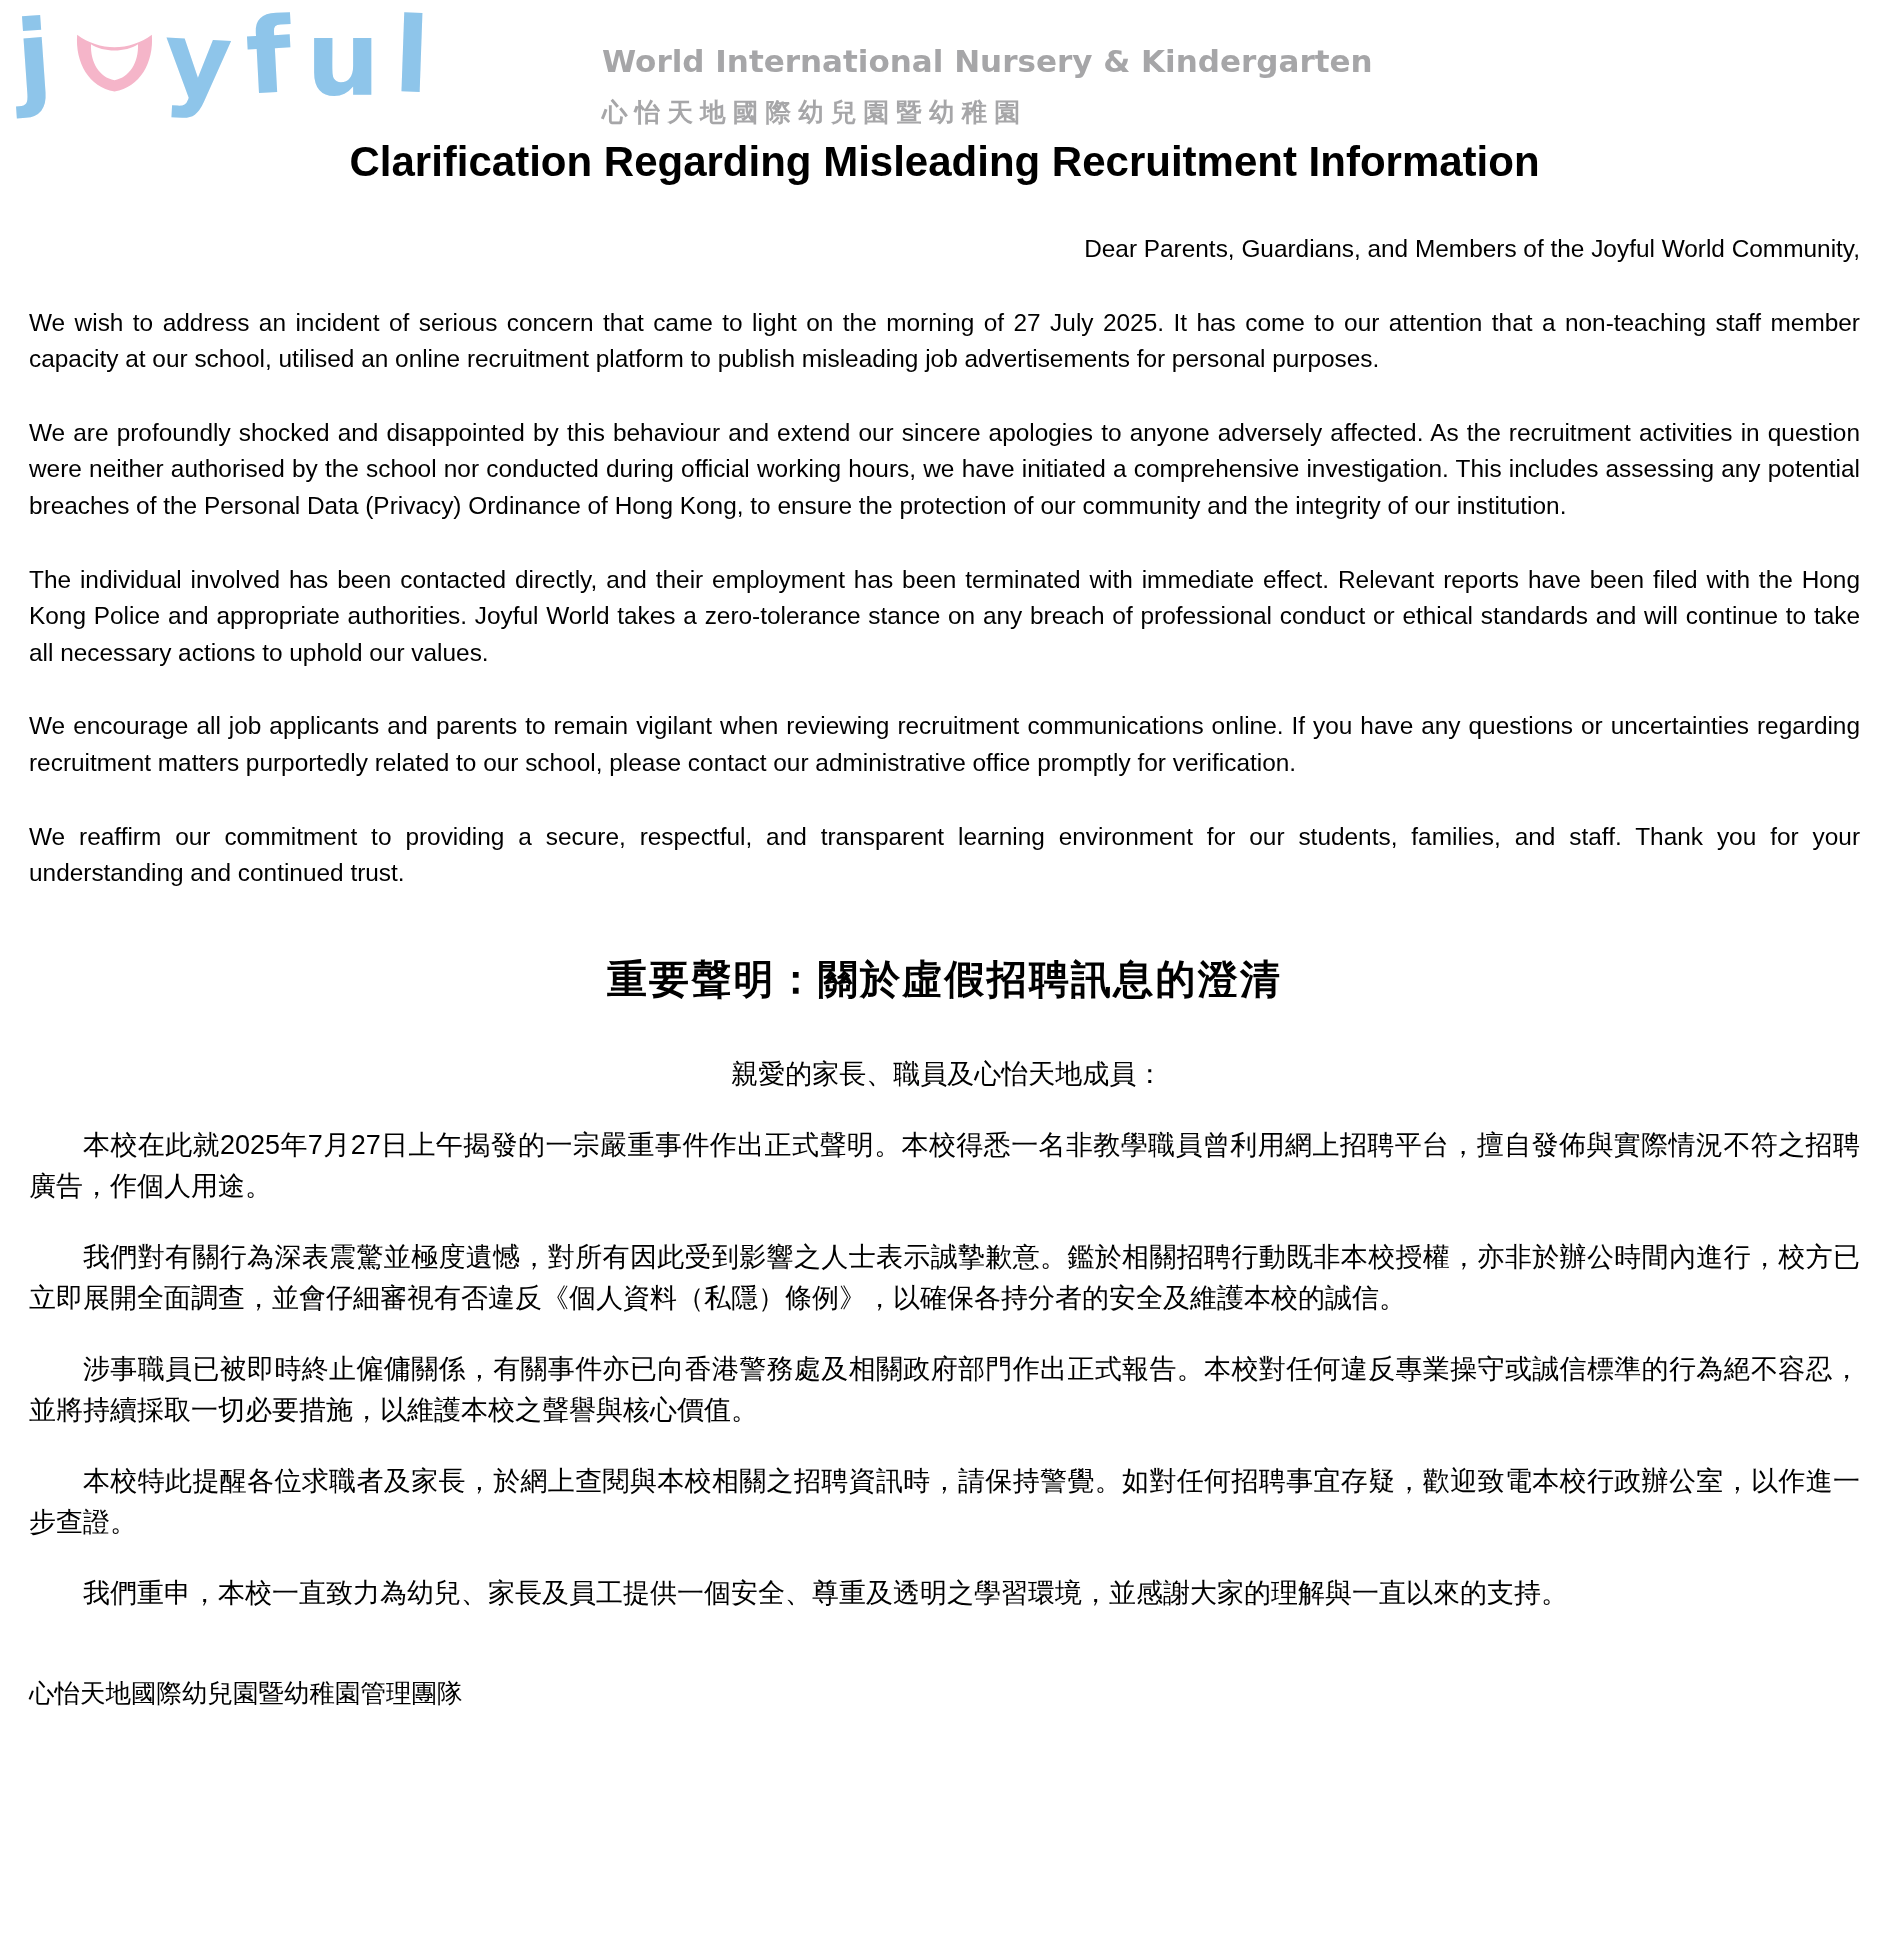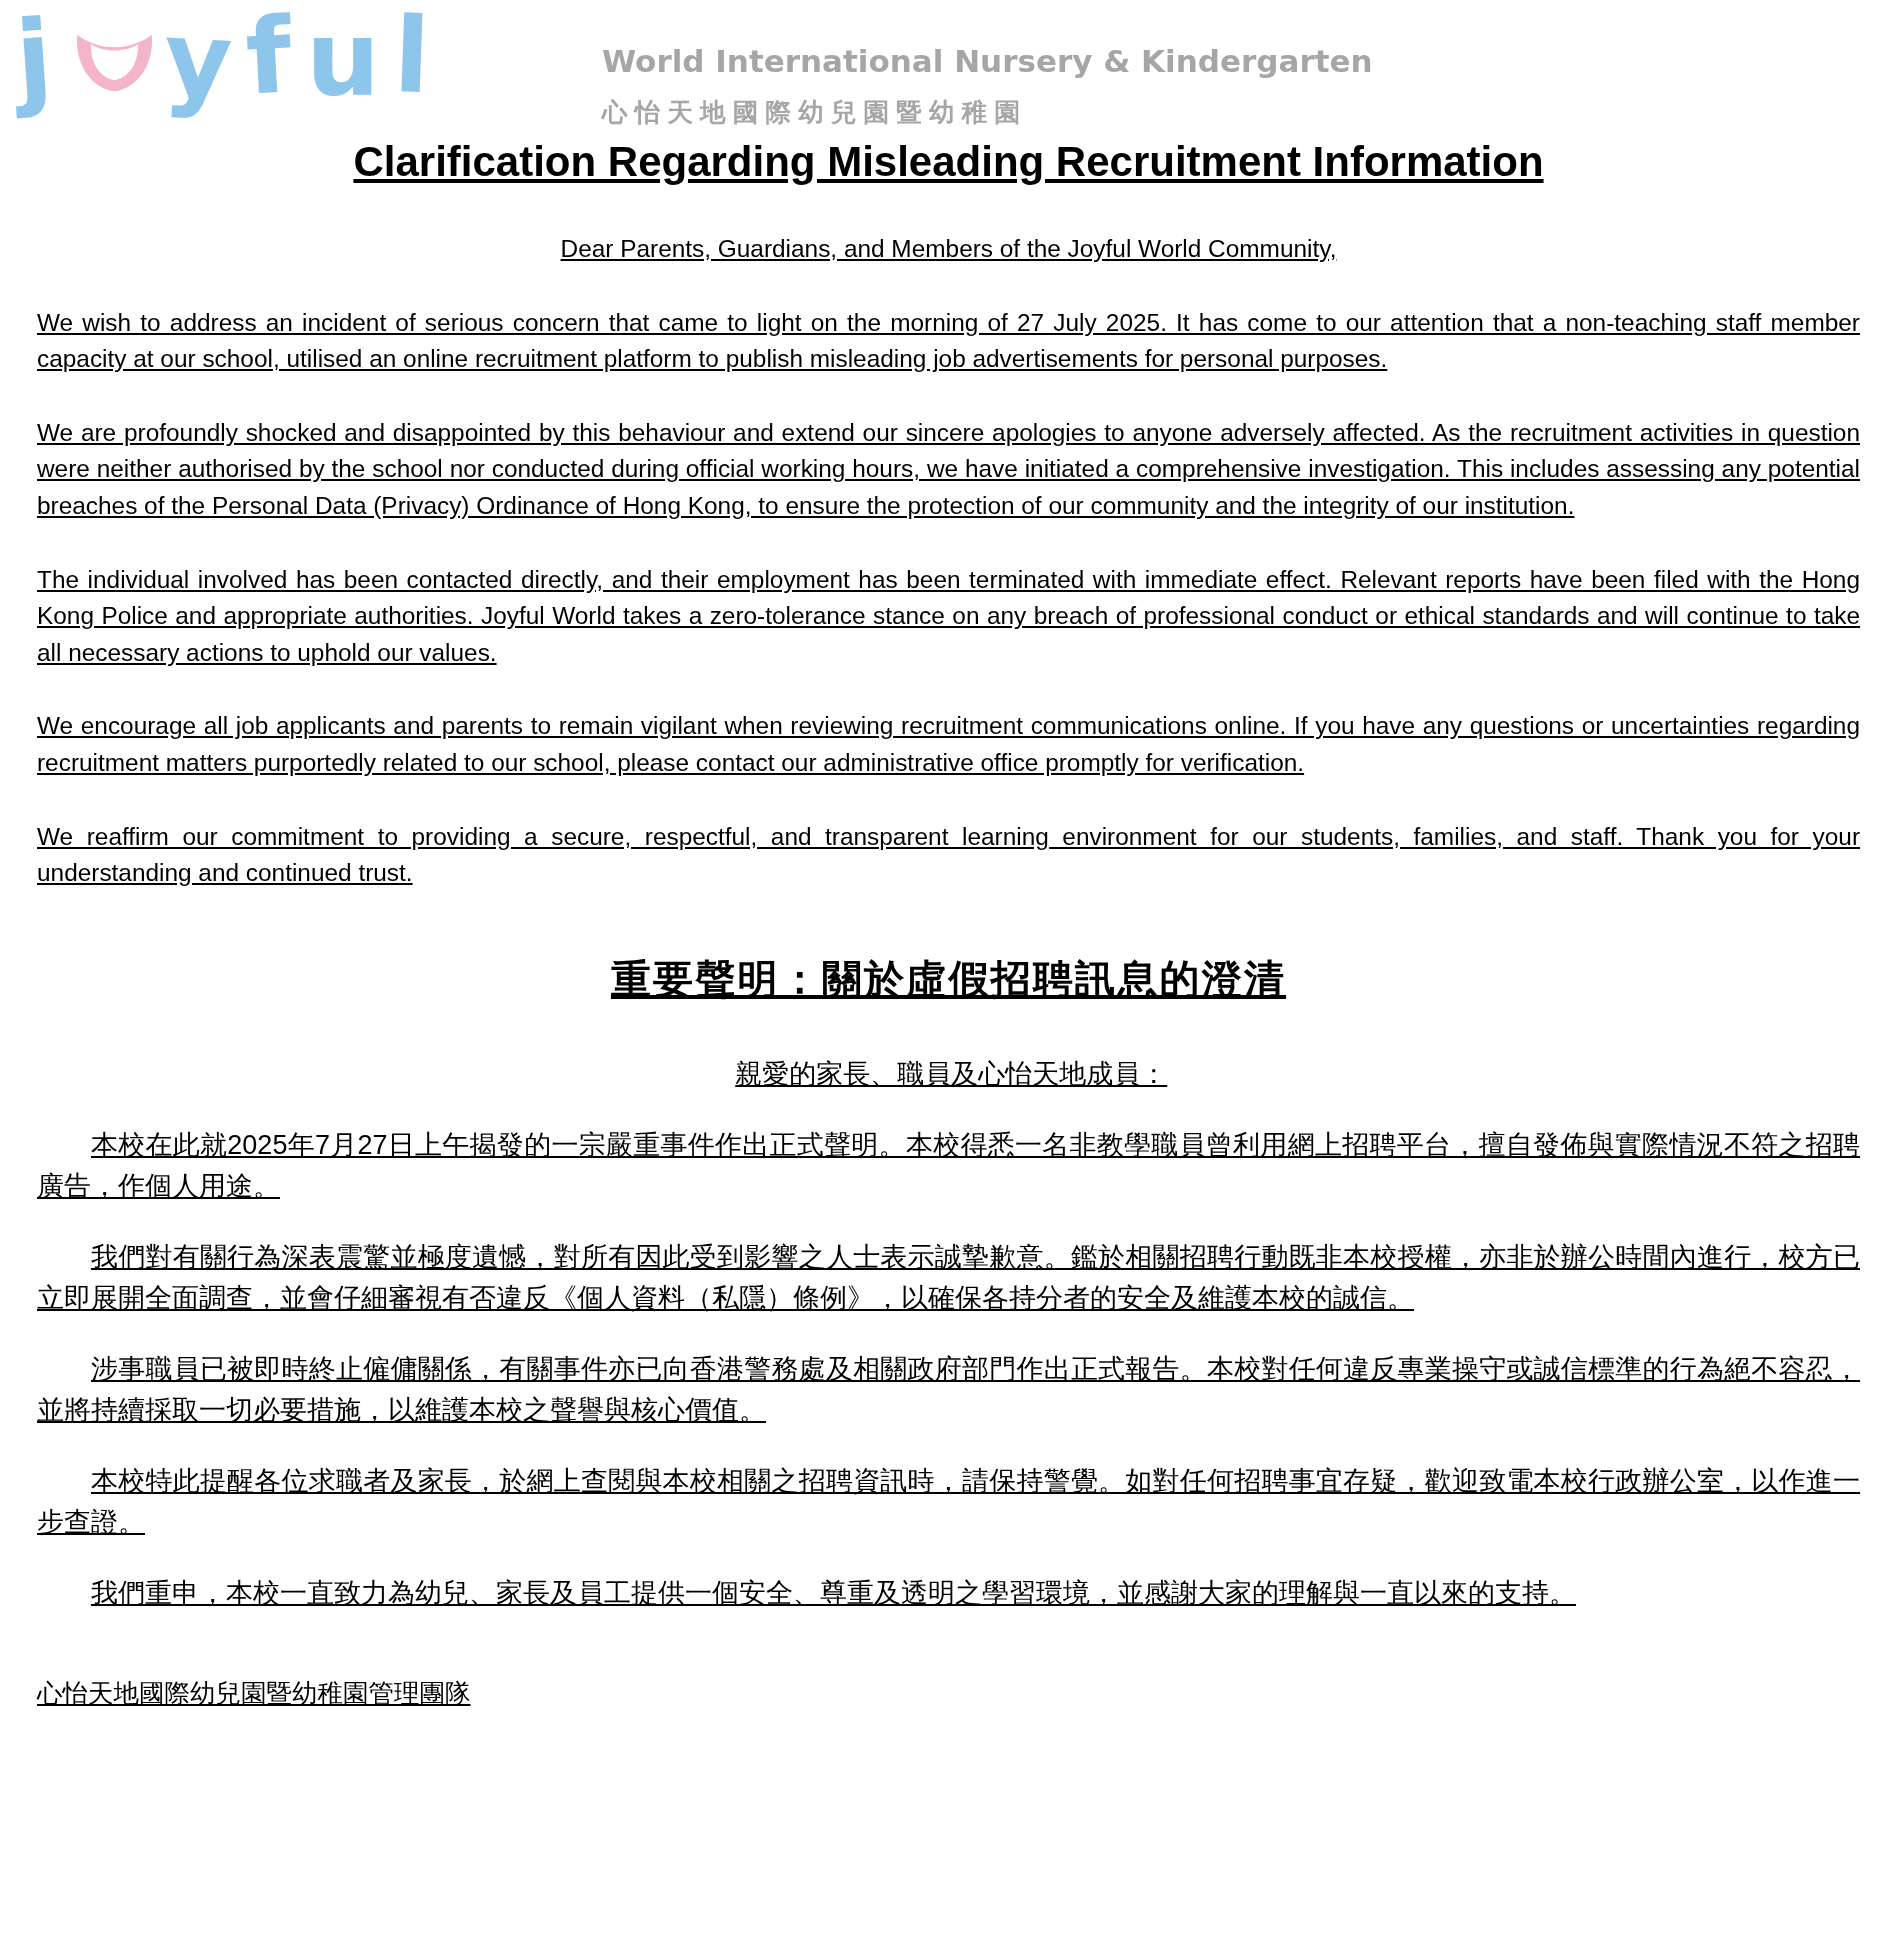--- a/index.html
+++ b/index.html
@@ -39,40 +39,40 @@
     font-size: 31px;
     line-height: 1.15;
   }
   .org-zh {
     margin-top: 15px;
     font-size: 25.5px;
     font-weight: 600;
     letter-spacing: 7.2px;
   }
   
-  .doc { position: absolute; left: 0; top: 0; width: 100%; padding: 0 38px 0 37px; text-decoration: underline; }
+  .doc { position: absolute; left: 0; top: 0; width: 100%; padding: 0 38px 0 29px; }
   .title-en {
     margin-top: 138px;
     text-align: center;
     font-size: 42px;
     font-weight: 700;
     letter-spacing: 0px;
   }
   .letter-en { display: block; }
   .p-en {
     font-size: 24.4px;
     line-height: 1.5;
     text-align: justify;
     margin-top: 37px;
   }
   .salutation-en, .signoff-en {
     font-size: 24.4px;
     line-height: 1.5;
     margin-top: 37px;
-    text-align: center;
+    text-align: right;
   }
   .salutation-en { margin-top: 45px; }
   .title-zh {
     margin-top: 60px;
     text-align: center;
     font-size: 40px;
     font-weight: 700;
     letter-spacing: 2.2px;
   }
   .salutation-zh {

